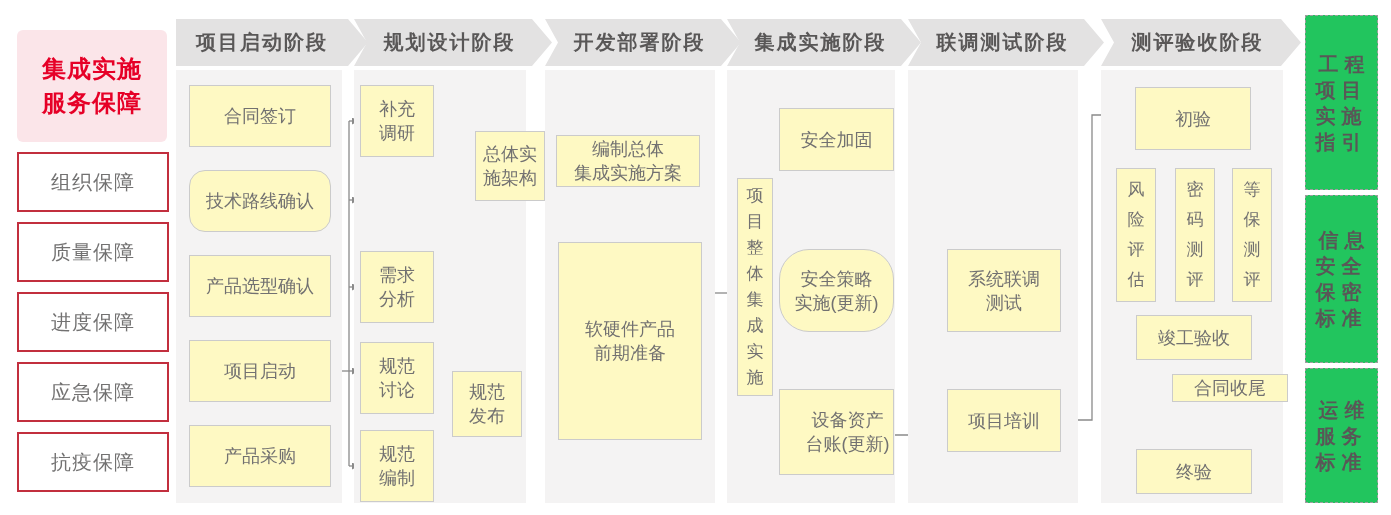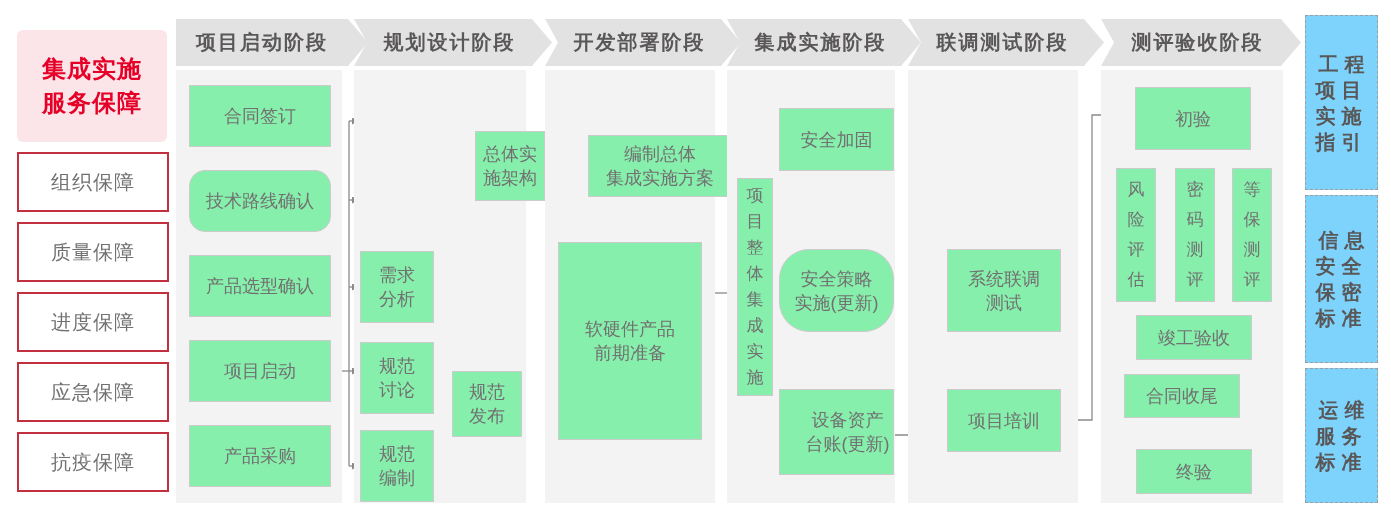--- a/index.html
+++ b/index.html
@@ -3,33 +3,33 @@
 <meta charset="utf-8">
 <style>
   html,body{margin:0;padding:0;background:#ffffff;}
   .stage{position:relative;width:1391px;height:515px;background:#ffffff;
          font-family:"Liberation Sans",sans-serif;overflow:hidden;}
   .colbg{position:absolute;top:70px;height:433px;background:#f4f3f3;}
   .banner{position:absolute;top:19px;height:47px;background:#e3e2e2;color:#595757;
           font-weight:bold;font-size:20px;letter-spacing:2px;box-sizing:border-box;
           display:flex;align-items:center;justify-content:center;padding-right:20px;}
   .banner.notched{padding-left:13px;}
-  .node{position:absolute;background:#86efac;border:1px solid #cbcbcb;color:#727171;
+  .node{position:absolute;background:#fef9c3;border:1px solid #cbcbcb;color:#727171;
         box-sizing:border-box;display:flex;align-items:center;justify-content:center;
         text-align:center;white-space:pre-line;font-size:18px;line-height:24px;}
   .vert{font-size:17px;line-height:26px;}
   .vert4{line-height:30px;}
   .ltitle{position:absolute;left:17px;top:30px;width:150px;height:112px;background:#fbe5e9;
           border-radius:6px;color:#e60027;font-weight:bold;font-size:24px;line-height:34px;
           display:flex;align-items:center;justify-content:center;text-align:center;
           white-space:pre-line;letter-spacing:1px;}
   .litem{position:absolute;left:17px;width:152px;height:60px;background:#ffffff;
          border:2px solid #c22f3e;color:#727171;font-size:20px;letter-spacing:1px;
          box-sizing:border-box;display:flex;align-items:center;justify-content:center;}
-  .rbox{position:absolute;left:1305px;width:73px;background:#7dd3fc;border:1px dashed #9e9e9e;
+  .rbox{position:absolute;left:1305px;width:73px;background:#22c55e;border:1px dashed #9e9e9e;
         color:#595757;font-weight:bold;font-size:20px;line-height:26px;letter-spacing:6px;
         text-indent:6px;box-sizing:border-box;display:flex;align-items:center;
         justify-content:center;text-align:center;white-space:pre-line;}
   #connectors{position:absolute;left:0;top:0;pointer-events:none;}
 </style>
 </head>
 <body>
 
 <div class="stage" id="stage">
   <div class="ltitle">集成实施
@@ -82,33 +82,35 @@
     <div class="litem" style="top: 432px;">抗疫保障</div>
     <div class="colbg" style="left: 176px; width: 166px;"></div>
     <div class="banner" style="left: 176px; width: 192px; clip-path: polygon(0px 0px, calc(100% - 20px) 0px, 100% 50%, calc(100% - 20px) 100%, 0px 100%);">项目启动阶段</div>
     <div class="node" style="left: 189px; top: 85px; width: 142px; height: 62px;">合同签订</div>
     <div class="node" style="left: 189px; top: 170px; width: 142px; height: 62px; border-radius: 16px;">技术路线确认</div>
     <div class="node" style="left: 189px; top: 255px; width: 142px; height: 62px;">产品选型确认</div>
     <div class="node" style="left: 189px; top: 340px; width: 142px; height: 62px;">项目启动</div>
     <div class="node" style="left: 189px; top: 425px; width: 142px; height: 62px;">产品采购</div>
     <div class="colbg" style="left: 354px; width: 172px;"></div>
     <div class="banner notched" style="left: 354px; width: 198px; clip-path: polygon(0px 0px, calc(100% - 20px) 0px, 100% 50%, calc(100% - 20px) 100%, 0px 100%, 13px 50%);">规划设计阶段</div>
+    <div class="node" style="left: 360px; top: 85px; width: 74px; height: 72px;">补充
+调研</div>
     <div class="node" style="left: 360px; top: 251px; width: 74px; height: 72px;">需求
 分析</div>
     <div class="node" style="left: 360px; top: 342px; width: 74px; height: 72px;">规范
 讨论</div>
     <div class="node" style="left: 360px; top: 430px; width: 74px; height: 72px;">规范
 编制</div>
     <div class="node" style="left: 452px; top: 131px; width: 70px; height: 70px; margin-left: 23px;">总体实
 施架构</div>
     <div class="node" style="left: 452px; top: 371px; width: 70px; height: 66px;">规范
 发布</div>
     <div class="colbg" style="left: 545px; width: 170px;"></div>
     <div class="banner notched" style="left: 545px; width: 196px; clip-path: polygon(0px 0px, calc(100% - 20px) 0px, 100% 50%, calc(100% - 20px) 100%, 0px 100%, 13px 50%);">开发部署阶段</div>
-    <div class="node" style="left: 588px; top: 135px; width: 144px; height: 62px;">编制总体
+    <div class="node" style="left: 556px; top: 135px; width: 144px; height: 52px;">编制总体
 集成实施方案</div>
     <div class="node" style="left: 558px; top: 242px; width: 144px; height: 198px;">软硬件产品
 前期准备</div>
     <div class="colbg" style="left: 727px; width: 168px;"></div>
     <div class="banner notched" style="left: 727px; width: 194px; clip-path: polygon(0px 0px, calc(100% - 20px) 0px, 100% 50%, calc(100% - 20px) 100%, 0px 100%, 13px 50%);">集成实施阶段</div>
     <div class="node vert" style="left: 737px; top: 178px; width: 36px; height: 218px;">项
 目
 整
 体
 集
@@ -134,21 +136,21 @@
 估</div>
     <div class="node vert vert4" style="left: 1175px; top: 168px; width: 40px; height: 134px;">密
 码
 测
 评</div>
     <div class="node vert vert4" style="left: 1232px; top: 168px; width: 40px; height: 134px;">等
 保
 测
 评</div>
     <div class="node" style="left: 1136px; top: 315px; width: 116px; height: 45px;">竣工验收</div>
-    <div class="node" style="left: 1124px; top: 374px; width: 116px; height: 44px;">合同收尾</div>
+    <div class="node" style="left: 1172px; top: 374px; width: 116px; height: 28px;">合同收尾</div>
     <div class="node" style="left: 1136px; top: 433px; width: 116px; height: 45px; margin-top: 16px;">终验</div>
     <div class="rbox" style="top: 15px; height: 175px;">工程
 项目
 实施
 指引</div>
     <div class="rbox" style="top: 195px; height: 168px;">信息
 安全
 保密
 标准</div>
     <div class="rbox" style="top: 368px; height: 135px;">运维

